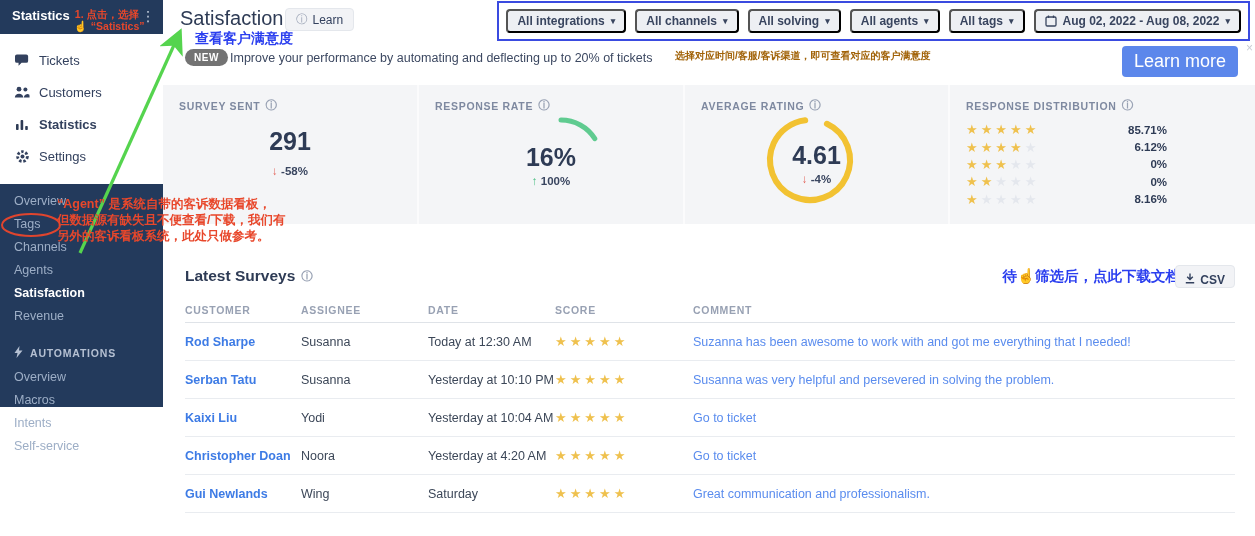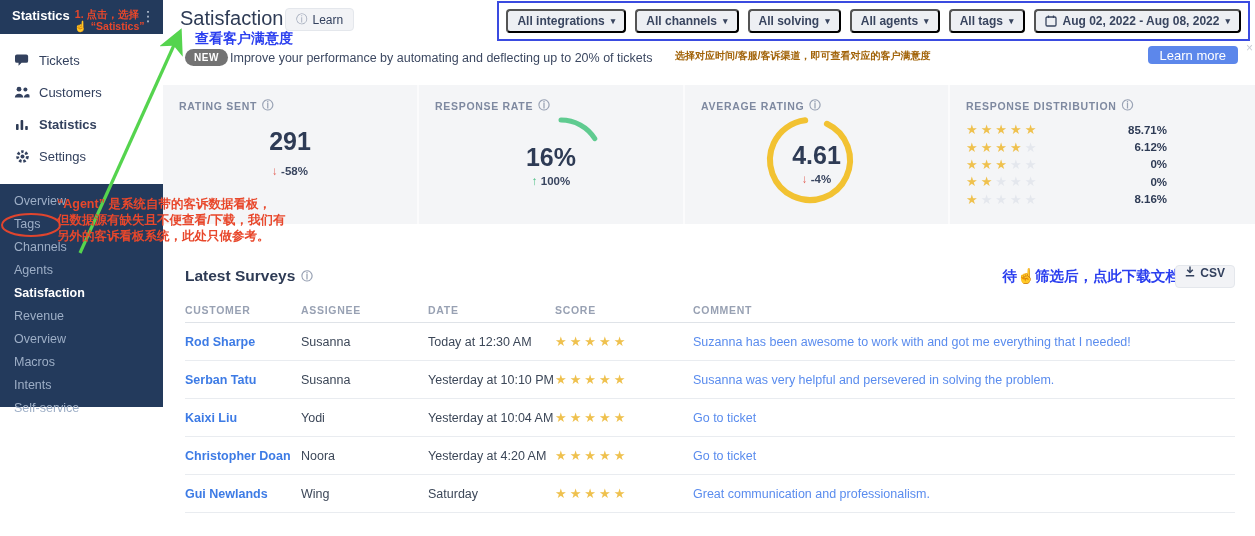--- a/index.html
+++ b/index.html
@@ -34,21 +34,21 @@
 
   .filter-box { position:absolute; right:5px; top:1px; height:40px; border:2px solid #3A4BE0; display:flex; align-items:center; gap:9px; padding:0 7px; }
   .filter-btn { background:#EDEFF3; border-radius:4px; height:24px; display:flex; align-items:center; gap:6px; padding:0 9px; font-size:12px; font-weight:600; color:#39455F; white-space:nowrap; cursor:pointer; }
   .caret { font-size:9px; color:#39455F; }
   .cal-icon svg { display:block; }
 
   .banner { position:absolute; left:0; top:44px; right:0; height:28px; }
   .new-pill { position:absolute; left:22px; top:5px; background:#737373; color:#fff; font-size:10px; font-weight:bold; letter-spacing:0.5px; border-radius:9px; padding:3px 9px; }
   .banner-text { position:absolute; left:67px; top:7px; font-size:12.5px; color:#3C4861; }
   .banner-annot { position:absolute; left:512px; top:5px; font-size:10px; font-weight:bold; color:#a16207; white-space:nowrap; }
-  .learn-more { position:absolute; right:17px; top:2px; background:#5C87EB; color:#fff; font-size:13px; border:none; border-radius:4px; height:18px; padding:0 12px; cursor:pointer; }
+  .learn-more { position:absolute; right:17px; top:2px; background:#5C87EB; color:#fff; font-size:18px; border:none; border-radius:4px; height:31px; padding:0 12px; cursor:pointer; }
   .banner-close { position:absolute; right:2px; top:-3px; color:#C8CCD4; font-size:12px; cursor:pointer; }
 
   
   .stats { position:absolute; left:0; top:85px; right:0; height:139px; background:#F4F5F7; display:flex; }
   .stat-card { position:relative; padding:13px 0 0 16px; }
   .stat-card + .stat-card { border-left:2px solid #FBFBFC; }
   .c1 { width:254px; } .c2 { width:266px; } .c3 { width:265px; } .c4 { flex:1; }
   .stat-label { font-size:10.5px; font-weight:bold; letter-spacing:0.7px; color:#7E89A0; display:flex; align-items:center; gap:5px; }
   .stat-value { position:absolute; left:0; right:0; text-align:center; font-size:25px; font-weight:600; color:#2E3B55; }
   .c1 .stat-value { top:42px; }
@@ -65,21 +65,21 @@
   .dist-stars { font-size:13px; letter-spacing:3px; line-height:1; }
   .star-on { color:#EFC14E; } .star-off { color:#E4E7ED; }
   .dist-val { margin-left:auto; font-size:11.5px; font-weight:bold; color:#2E3B55; }
 
   
   .surveys { position:absolute; left:0; top:255px; right:0; bottom:0; background:#fff; }
   .surveys-head { position:relative; height:42px; }
   .surveys-title { position:absolute; left:22px; top:12px; font-size:15.5px; font-weight:600; color:#2E3B55; display:flex; align-items:center; gap:6px; }
   .csv-annot { position:absolute; right:75px; top:12px; font-size:14.5px; font-weight:bold; color:#2B3FEF; white-space:nowrap; }
   .csv-annot .finger { color:#F5C242; }
-  .csv-btn { position:absolute; right:20px; top:10px; height:23px; background:#F2F3F6; border:1px solid #E4E7EC; border-radius:4px; font-size:12px; font-weight:600; color:#33415E; display:flex; align-items:flex-start; gap:5px; padding:0 9px; cursor:pointer; }
+  .csv-btn { position:absolute; right:20px; top:10px; height:23px; background:#F2F3F6; border:1px solid #E4E7EC; border-radius:4px; font-size:12px; font-weight:600; color:#33415E; display:flex; align-items:flex-end; gap:5px; padding:0 9px; cursor:pointer; }
   .table { margin:0 20px 0 22px; }
   .thead, .trow { display:grid; grid-template-columns:116px 127px 127px 138px 1fr; align-items:center; }
   .thead { height:26px; font-size:10.5px; font-weight:bold; letter-spacing:0.7px; color:#98A1B3; border-bottom:1px solid #DFE3E8; }
   .trow { height:38px; border-bottom:1px solid #E9ECF0; font-size:12.5px; }
   .cell-customer { color:#3D7BE5; font-weight:600; cursor:pointer; }
   .cell-plain { color:#3C4758; }
   .cell-score { font-size:13px; letter-spacing:3px; color:#EFC14E; }
   .cell-comment { color:#5A8CEE; cursor:pointer; }
 
   
@@ -141,20 +141,26 @@
     </div>
   <div class="side-dark">
     <div>
         <div class="sub-item">Overview</div>
         <div class="sub-item">Tags</div>
         <div class="sub-item">Channels</div>
         <div class="sub-item">Agents</div>
         <div class="sub-item active">Satisfaction</div>
         <div class="sub-item">Revenue</div>
       </div>
+    <div class="autom-header">
+      <span><svg width="9" height="12" viewBox="0 0 9 12">
+            <path d="M5.5 0 L0.5 7 h3 L2.5 12 L8.5 4.5 H5 Z" fill="#B5C0D2"></path>
+          </svg></span>
+      <span>AUTOMATIONS</span>
+    </div>
     <div>
         <div class="sub-item">Overview</div>
         <div class="sub-item">Macros</div>
         <div class="sub-item">Intents</div>
         <div class="sub-item">Self-service</div>
       </div>
   </div>
 </div>
 
 <div class="main">
@@ -207,21 +213,21 @@
     <span class="new-pill">NEW</span>
     <span class="banner-text">Improve your performance by automating and deflecting up to 20% of tickets</span>
     <span class="banner-annot">选择对应时间/客服/客诉渠道，即可查看对应的客户满意度</span>
     <button class="learn-more">Learn more</button>
     <span class="banner-close">×</span>
   </div>
 
   <div class="stats">
     <div class="stat-card c1">
       <div class="stat-label">
-          <span>RATING SENT</span>
+          <span>SURVEY SENT</span>
           <span class="info-glyph">ⓘ</span>
         </div>
       <div class="stat-value">291</div>
       <div class="stat-delta"><span class="arrow-down">↓</span> <span>-58%</span></div>
     </div>
     <div class="stat-card c2">
       <div class="stat-label">
           <span>RESPONSE RATE</span>
           <span class="info-glyph">ⓘ</span>
         </div>

